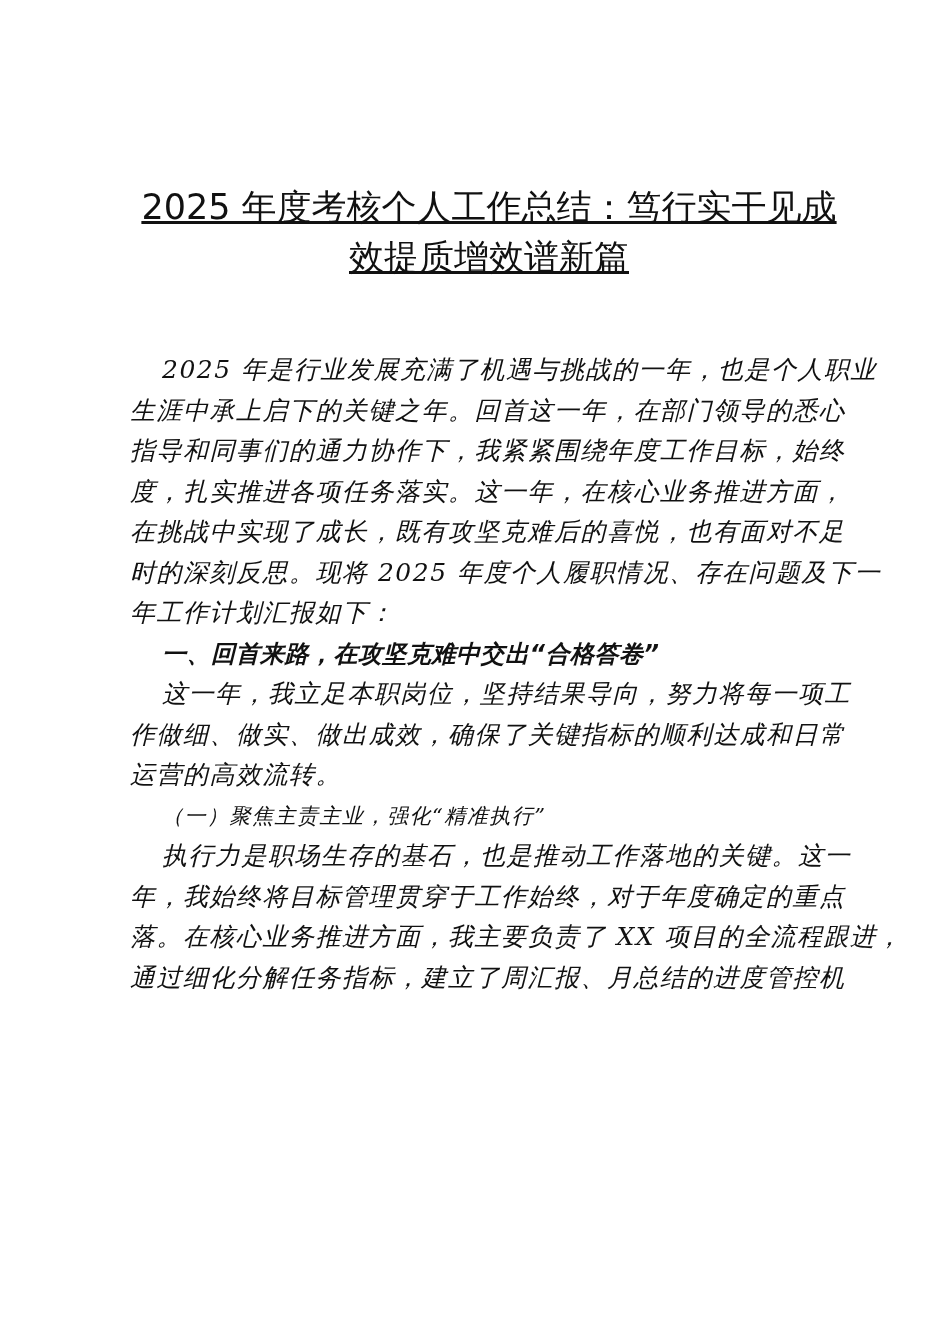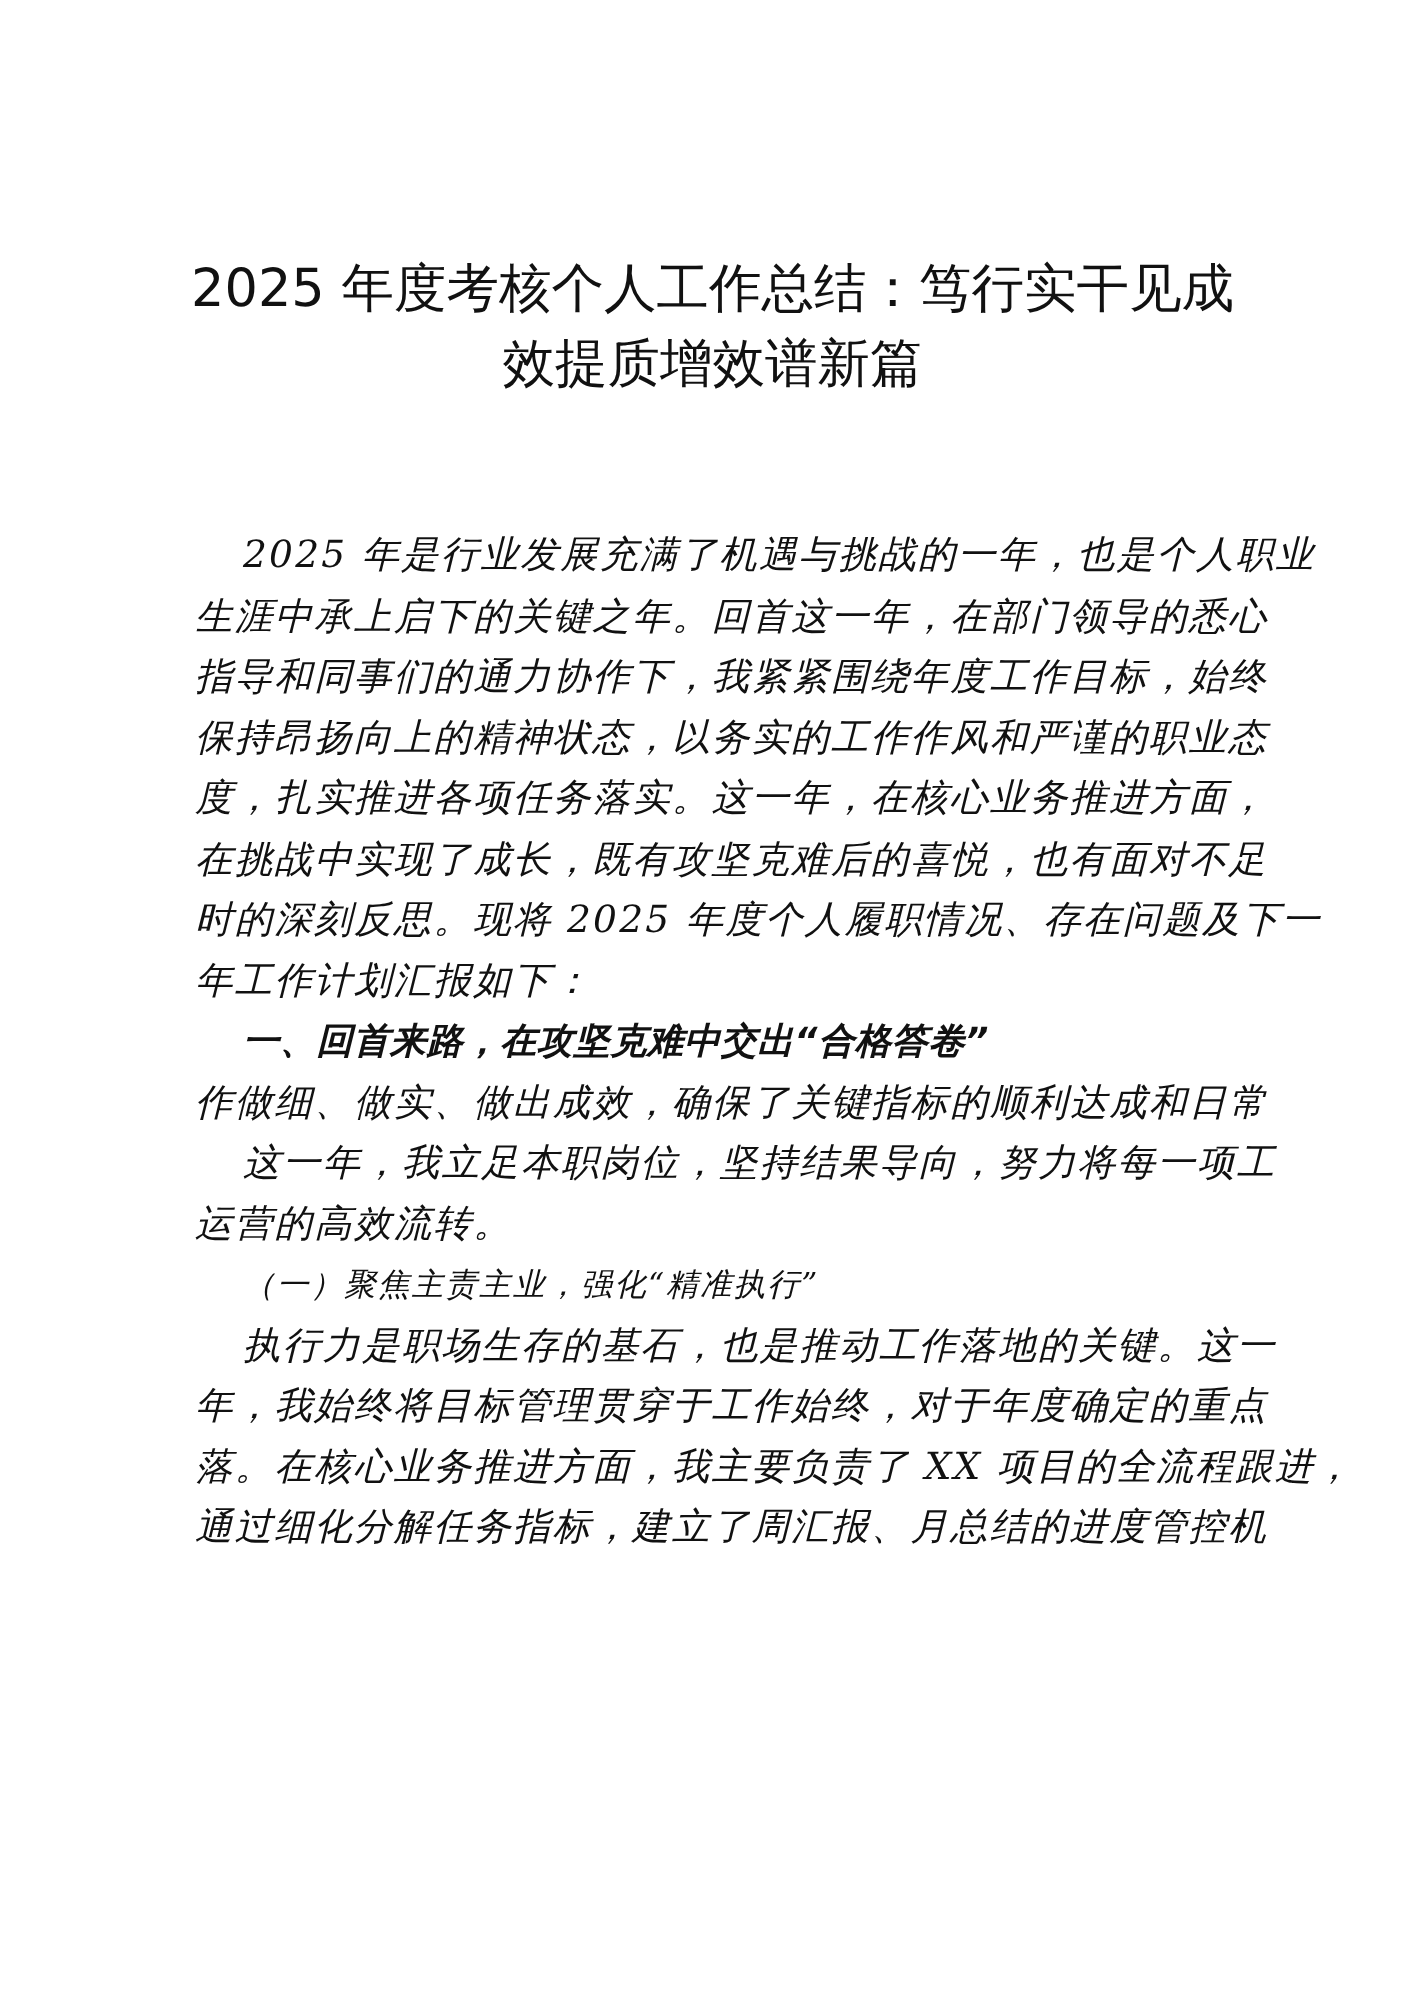--- a/index.html
+++ b/index.html
@@ -70,43 +70,42 @@
     }
     .para {
       display: block;
     }
   </style>
 </head>
 <body>
 
 <div class="page">
 
-  <h1 class="title" style="margin:0;">
+  <h1 class="title" style="margin:14px;text-decoration:underline;">
     <span class="tline">2025 年度考核个人工作总结：笃行实干见成</span>
     <span class="tline">效提质增效谱新篇</span>
   </h1>
 
   <div class="body">
 
     <div class="para">
       <span class="line indent">2025 年是行业发展充满了机遇与挑战的一年，也是个人职业</span>
       <span class="line">生涯中承上启下的关键之年。回首这一年，在部门领导的悉心</span>
       <span class="line">指导和同事们的通力协作下，我紧紧围绕年度工作目标，始终</span>
-      <span class="line">保持昂扬向上的精神状态，以务实的工作作风和严谨的职业态</span>
       <span class="line">度，扎实推进各项任务落实。这一年，在核心业务推进方面，</span>
       <span class="line">在挑战中实现了成长，既有攻坚克难后的喜悦，也有面对不足</span>
       <span class="line">时的深刻反思。现将 2025 年度个人履职情况、存在问题及下一</span>
       <span class="line">年工作计划汇报如下：</span>
     </div>
 
     <h2 class="line indent heading1" style="margin:0;">一、回首来路，在攻坚克难中交出“合格答卷”</h2>
 
     <div class="para">
+      <span class="line indent">这一年，我立足本职岗位，坚持结果导向，努力将每一项工</span>
       <span class="line">作做细、做实、做出成效，确保了关键指标的顺利达成和日常</span>
-      <span class="line indent">这一年，我立足本职岗位，坚持结果导向，努力将每一项工</span>
       <span class="line">运营的高效流转。</span>
     </div>
 
     <h3 class="line heading2" style="margin:0;font-weight:normal;font-size:21px;">（一）聚焦主责主业，强化“精准执行”</h3>
 
     <div class="para">
       <span class="line indent">执行力是职场生存的基石，也是推动工作落地的关键。这一</span>
       <span class="line">年，我始终将目标管理贯穿于工作始终，对于年度确定的重点</span>
       <span class="line">落。在核心业务推进方面，我主要负责了 XX 项目的全流程跟进，</span>
       <span class="line">通过细化分解任务指标，建立了周汇报、月总结的进度管控机</span>

